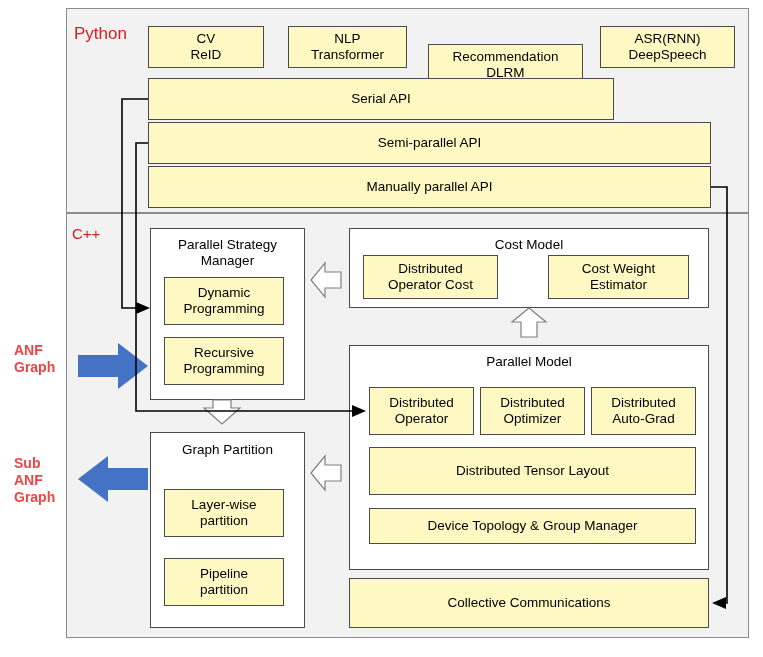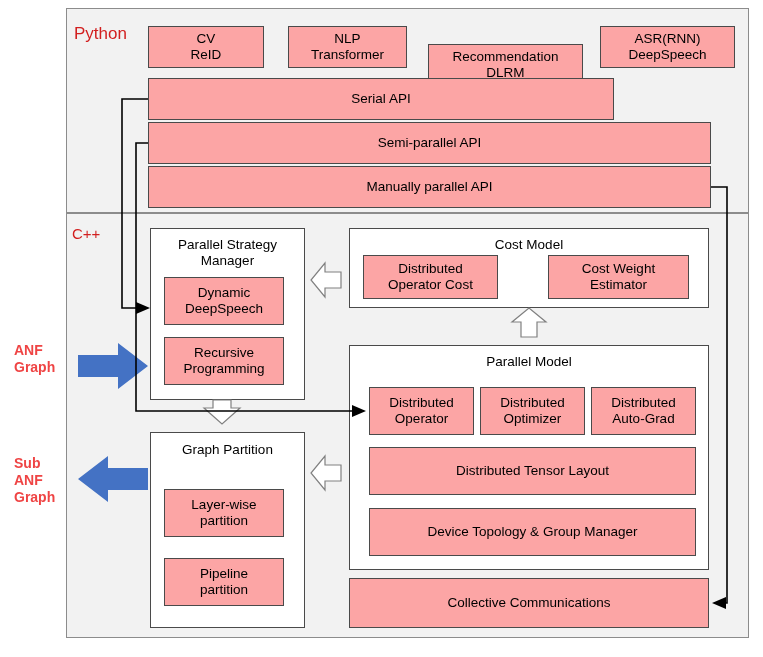--- a/index.html
+++ b/index.html
@@ -18,21 +18,21 @@
   #root {
     position: absolute;
     left: 0; top: 0;
     width: 763px;
     height: 657px;
   }
   .box {
     position: absolute;
     box-sizing: border-box;
     border: 1px solid #4a4a4a;
-    background: #fca5a5;
+    background: #fef9c3;
     display: flex;
     align-items: center;
     justify-content: center;
     text-align: center;
     line-height: 1.15;
     font-size: 13.5px;
     color: #000;
   }
   .panel {
     position: absolute;
@@ -106,21 +106,21 @@
 Graph</div>
   <div class="side-label two-line" style="left:14px; top:455px; width:60px;">Sub
 ANF
 Graph</div>
 
   <div class="groupbox" style="left:150px; top:228px; width:155px; height:172px;">
     <div class="grp-title two-line" style="top:8px;">Parallel Strategy
 Manager</div>
   </div>
   <div class="box two-line" style="left:164px; top:277px; width:120px; height:48px;">Dynamic
-DeepSpeech</div>
+Programming</div>
   <div class="box two-line" style="left:164px; top:337px; width:120px; height:48px;">Recursive
 Programming</div>
 
   <div class="groupbox" style="left:150px; top:432px; width:155px; height:196px;">
     <div class="grp-title" style="top:9px;">Graph Partition</div>
   </div>
   <div class="box two-line" style="left:164px; top:489px; width:120px; height:48px;">Layer-wise
 partition</div>
   <div class="box two-line" style="left:164px; top:558px; width:120px; height:48px;">Pipeline
 partition</div>
@@ -136,21 +136,21 @@
   <div class="groupbox" style="left:349px; top:345px; width:360px; height:225px;">
     <div class="grp-title" style="top:8px;">Parallel Model</div>
   </div>
   <div class="box two-line" style="left:369px; top:387px; width:105px; height:48px;">Distributed
 Operator</div>
   <div class="box two-line" style="left:480px; top:387px; width:105px; height:48px;">Distributed
 Optimizer</div>
   <div class="box two-line" style="left:591px; top:387px; width:105px; height:48px;">Distributed
 Auto-Grad</div>
   <div class="box" style="left:369px; top:447px; width:327px; height:48px;">Distributed Tensor Layout</div>
-  <div class="box" style="left:369px; top:508px; width:327px; height:48px;">Device Topology &amp; Group Manager</div>
+  <div class="box" style="left:369px; top:508px; width:327px; height:36px;">Device Topology &amp; Group Manager</div>
 
   <div class="box" style="left:349px; top:578px; width:360px; height:50px;">Collective Communications</div>
 
   <svg class="overlay" viewBox="0 0 763 657">
 
     <g>
       <path d="M78,355 L118,355 L118,343 L148,366 L118,389 L118,377 L78,377 Z" fill="#4472c4"></path>
     </g>
 
     <g>

